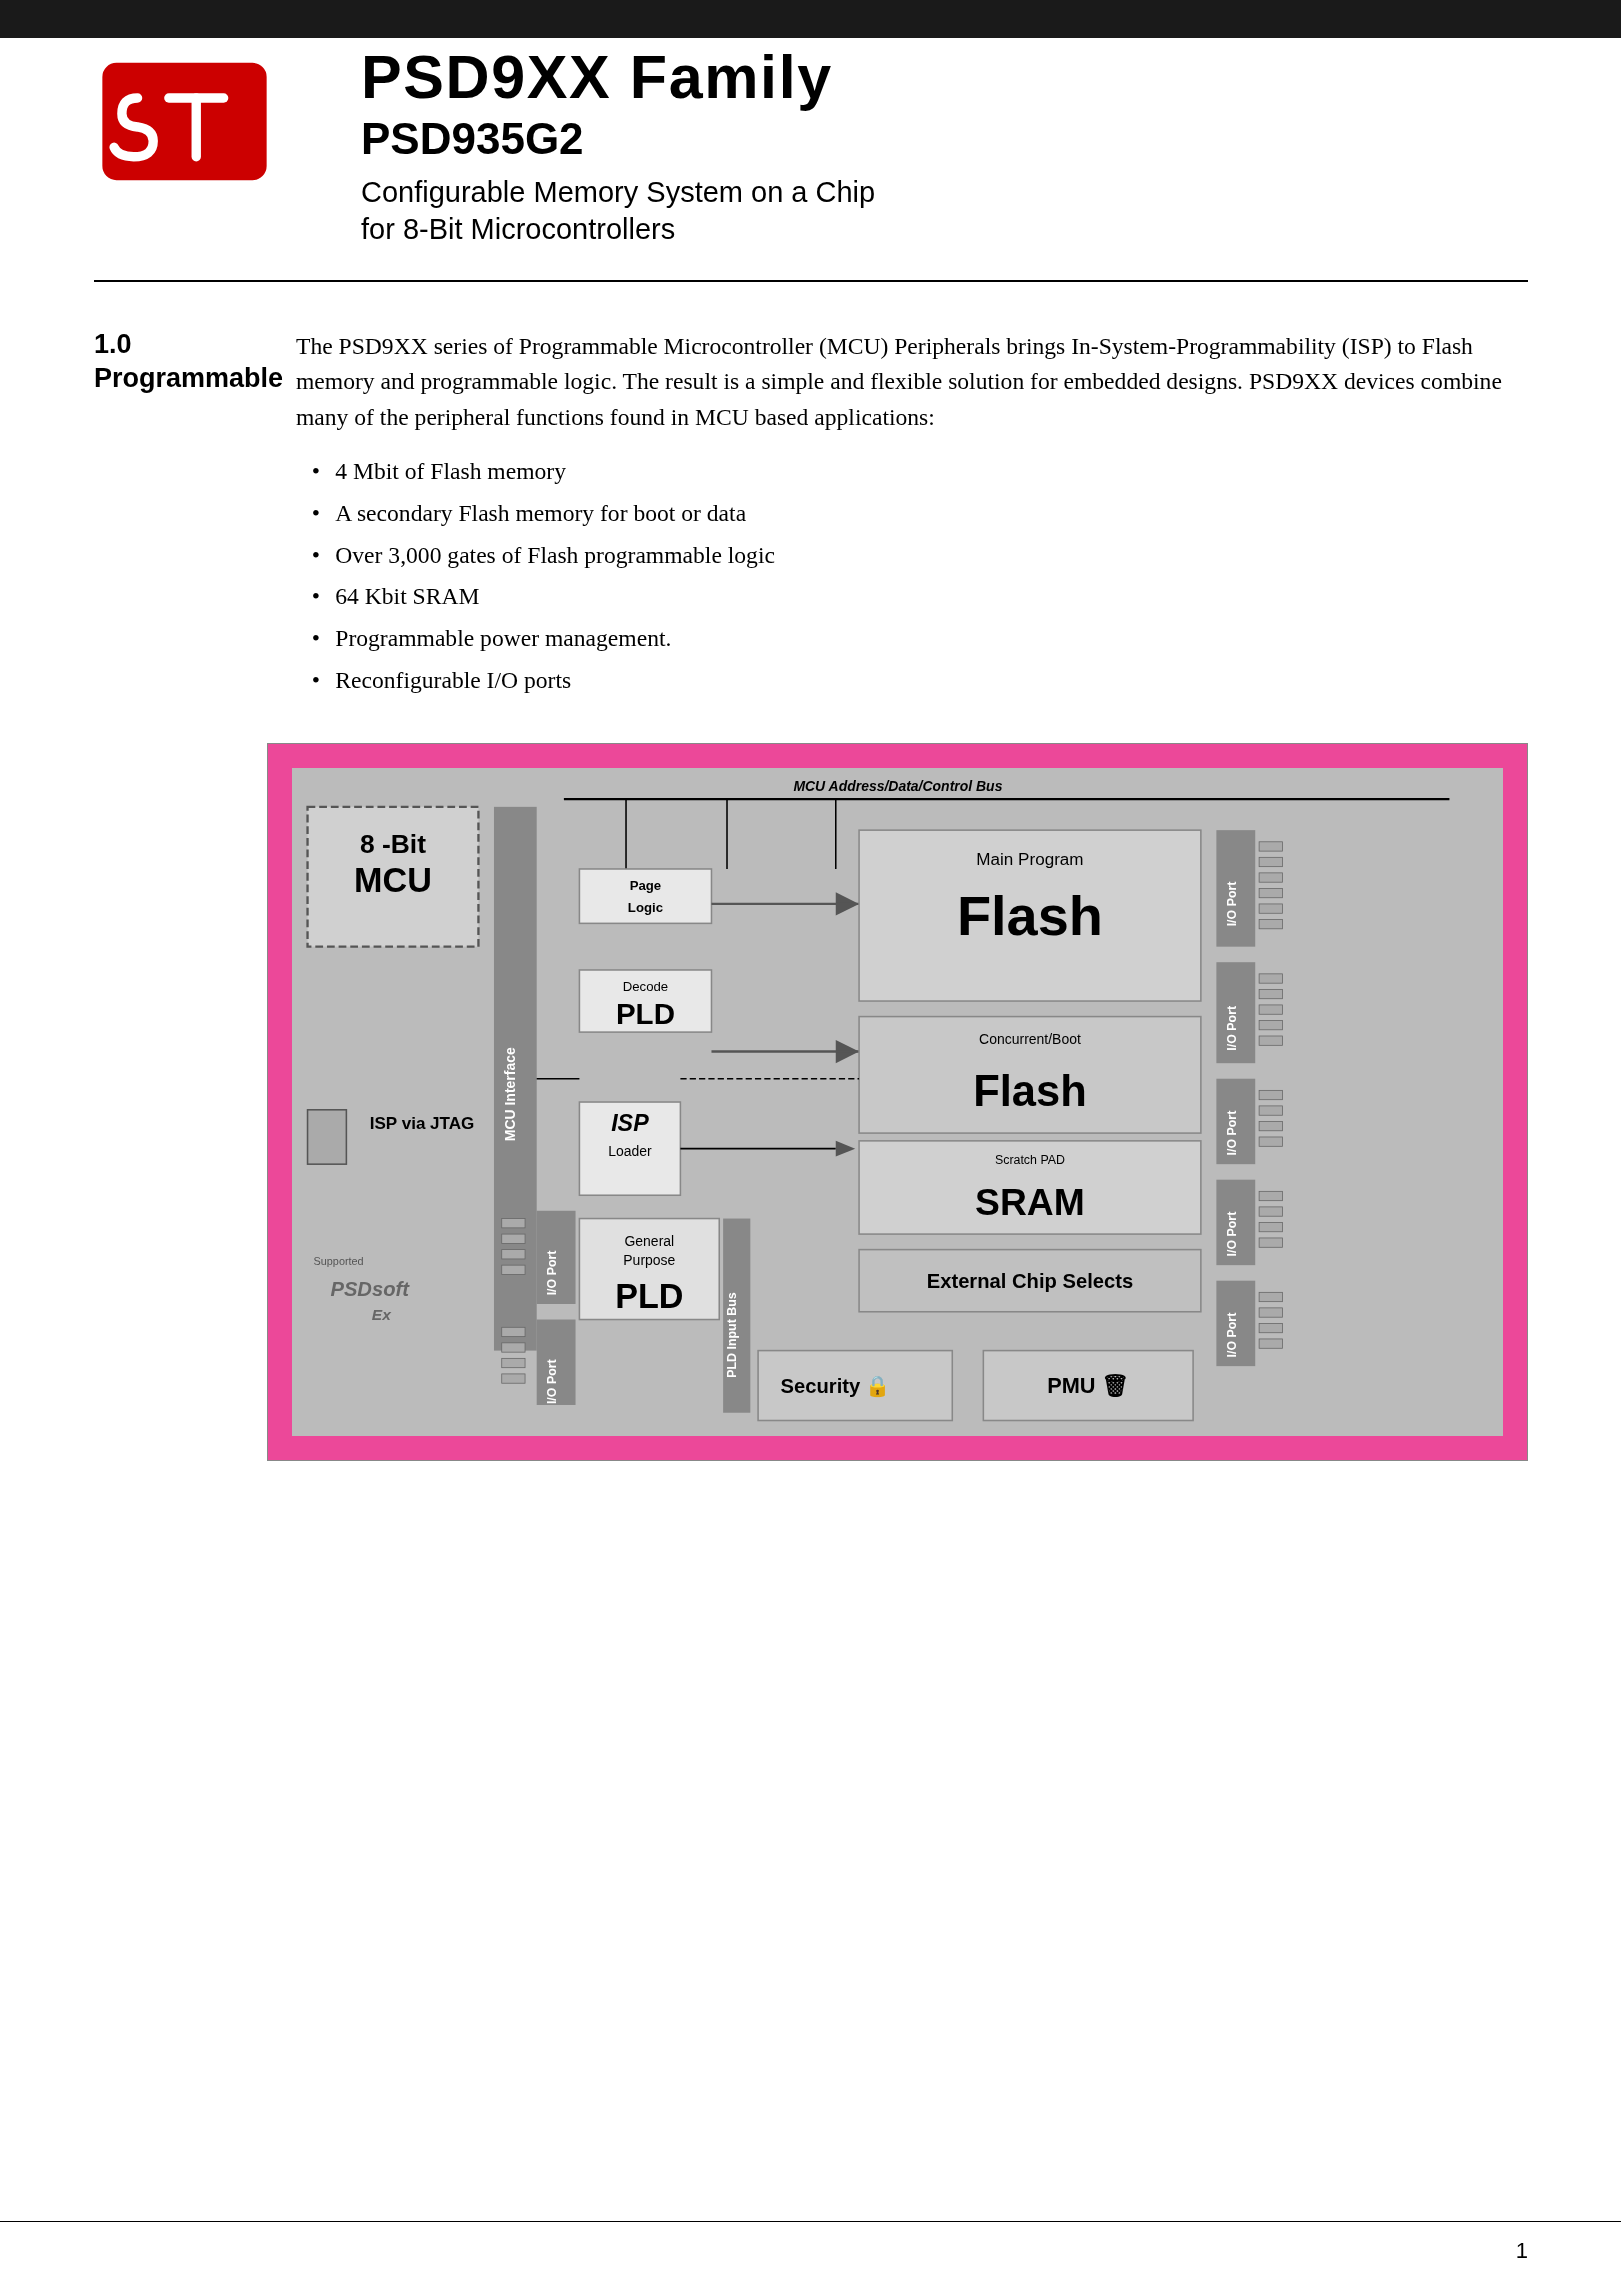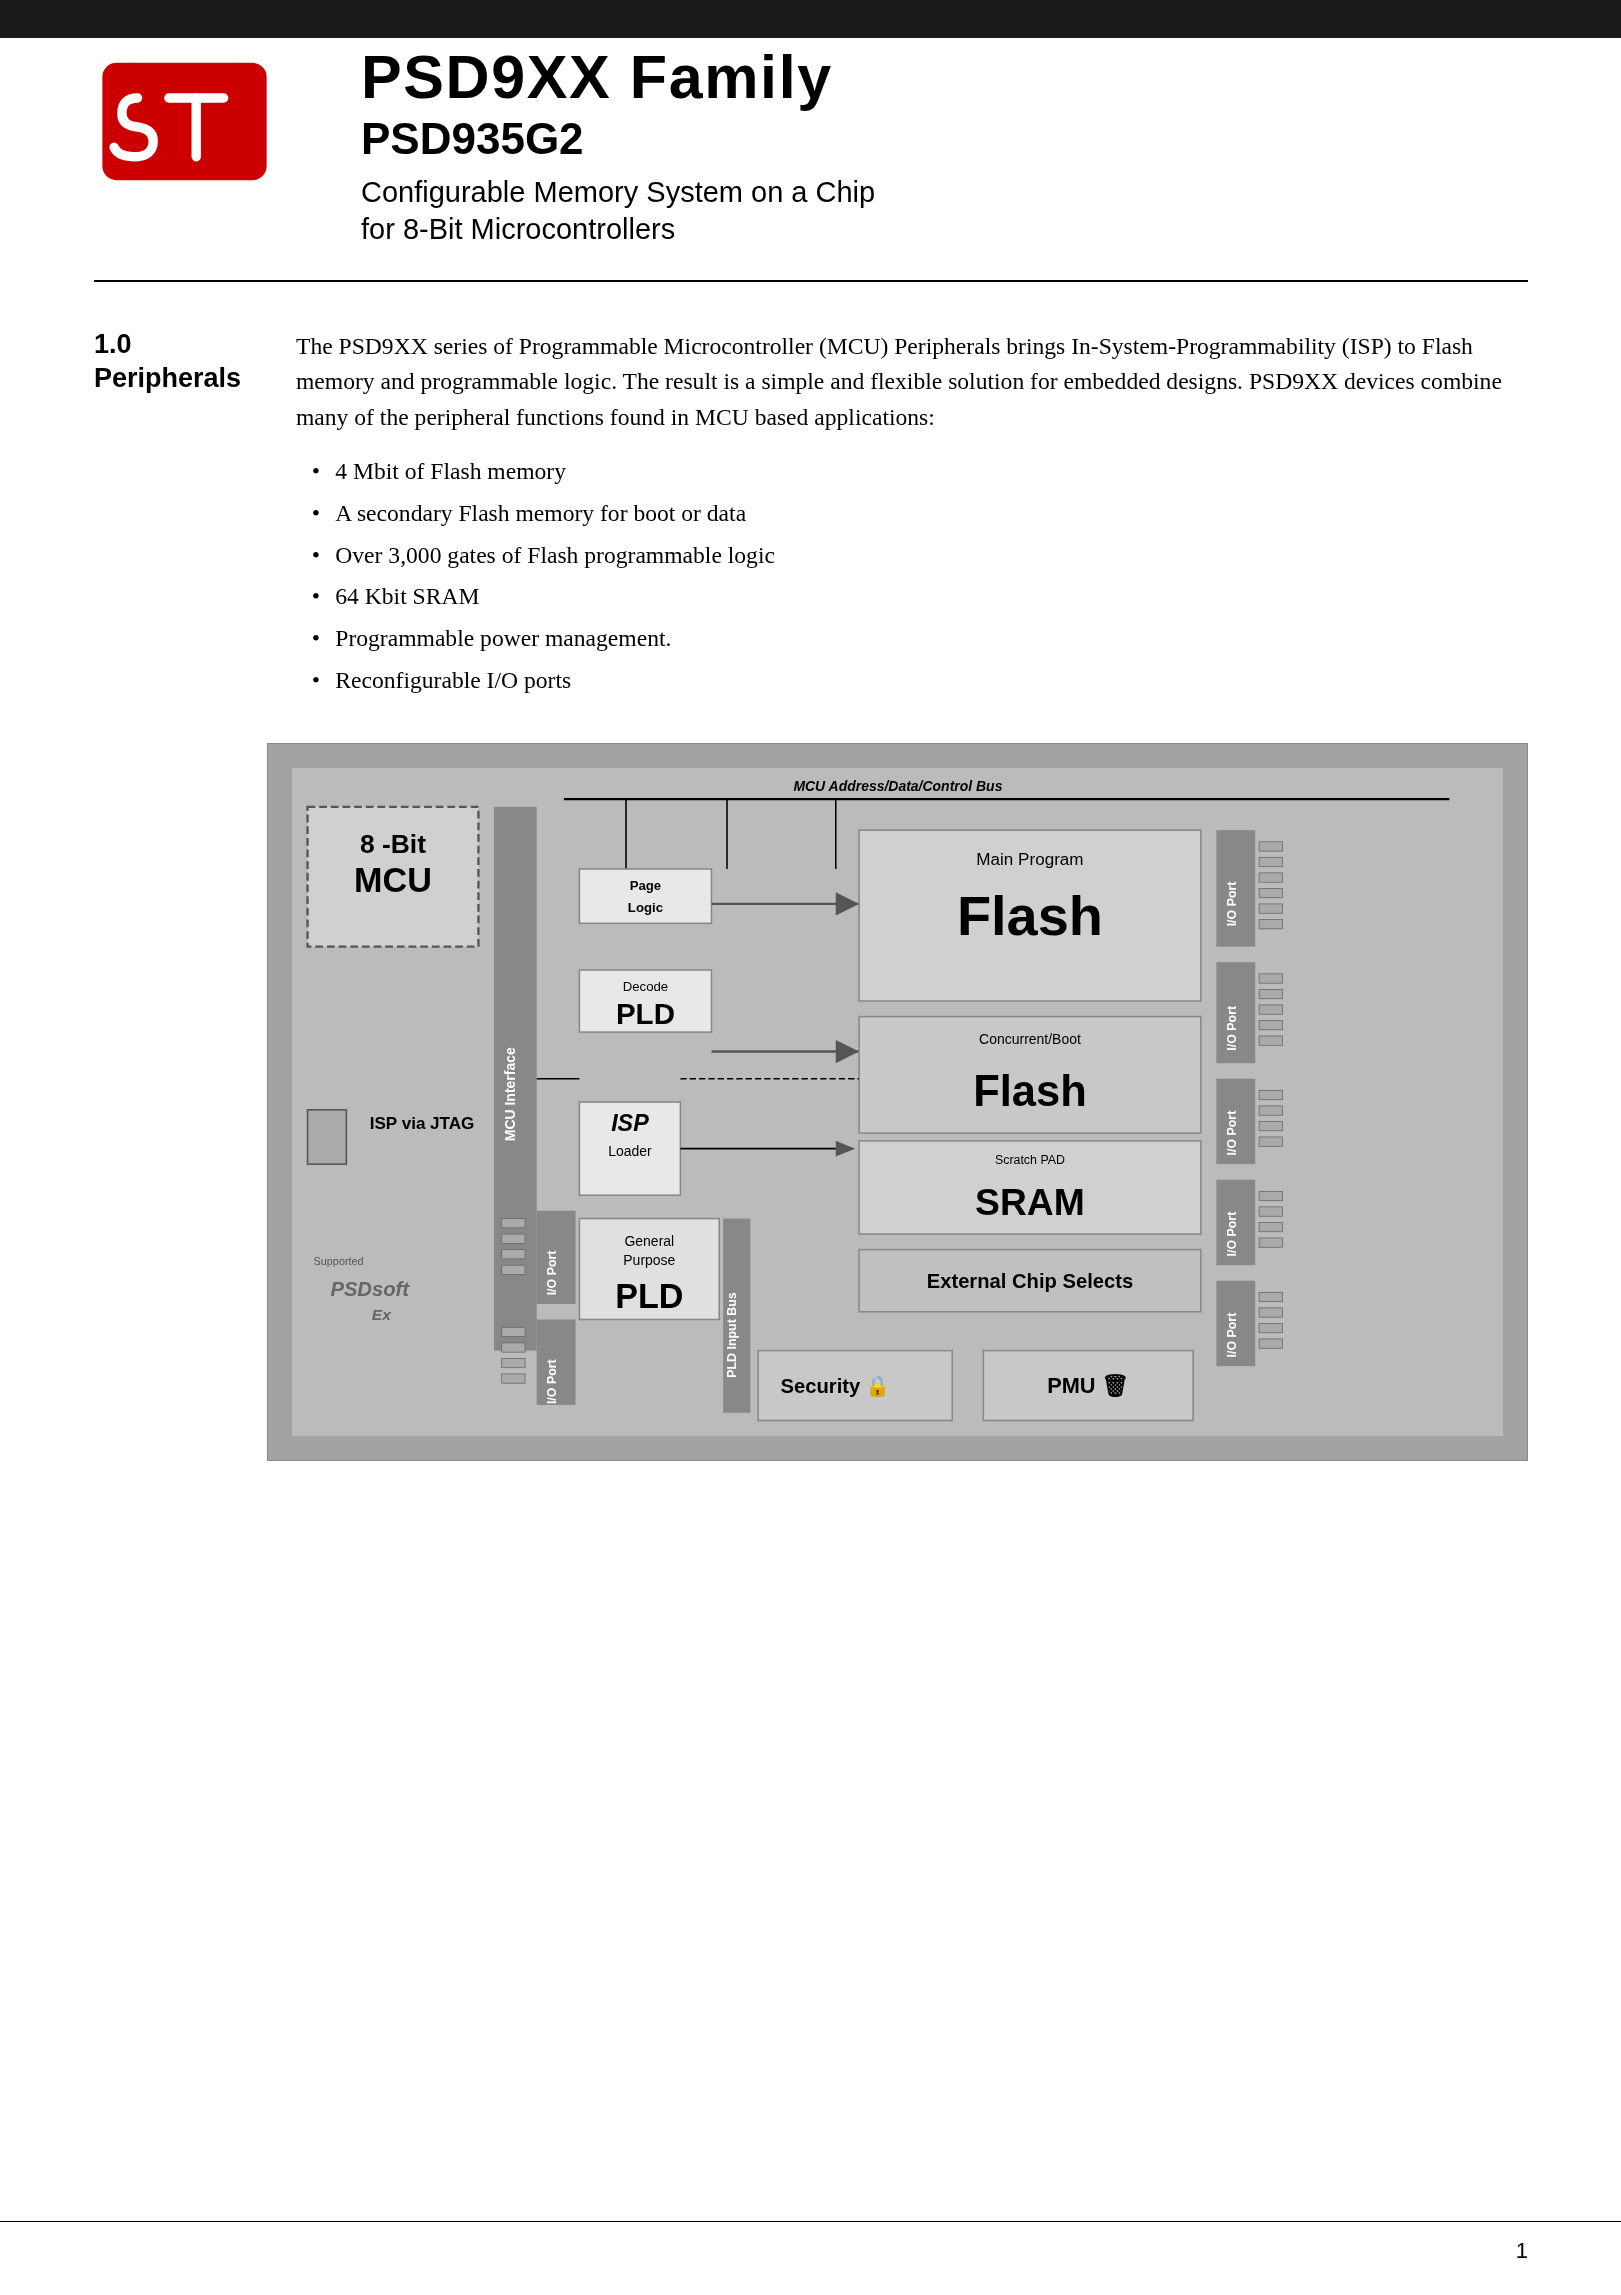--- a/index.html
+++ b/index.html
@@ -145,21 +145,21 @@
       padding: 15.7px 94px 0 94px;
       font-size: 22px;
       font-family: Arial, sans-serif;
     }
 
     
     .diagram-svg-container {
       margin: 39px 94px 47px 267px;
       border: 1.6px solid #888888;
       padding: 23.6px;
-      background: #a3a3a3;
+      background: #ec4899;
     }
   </style>
 </head>
 <body>
 
 <div class="header-bar"></div>
 
 <div class="header-content">
   <div class="logo-area">
     <div class="st-logo">
@@ -182,21 +182,21 @@
       <span>for 8-Bit Microcontrollers</span>
     </div>
   </div>
 </div>
 
 <hr class="section-divider">
 
 <div class="content-section">
   <div class="section-label">
     <div class="section-number">1.0</div>
-    <div class="section-title">Peripherals</div>
+    <div class="section-title">Programmable</div>
   </div>
   <div class="section-body">
     <p>The PSD9XX series of Programmable Microcontroller (MCU) Peripherals brings In-System-Programmability (ISP) to Flash memory and programmable logic. The result is a simple and flexible solution for embedded designs. PSD9XX devices combine many of the peripheral functions found in MCU based applications:</p>
     <ul class="bullet-list">
       <li>4 Mbit of Flash memory</li>
       <li>A secondary Flash memory for boot or data</li>
       <li>Over 3,000 gates of Flash programmable logic</li>
       <li>64 Kbit SRAM</li>
       <li>Programmable power management.</li>
       <li>Reconfigurable I/O ports</li>

